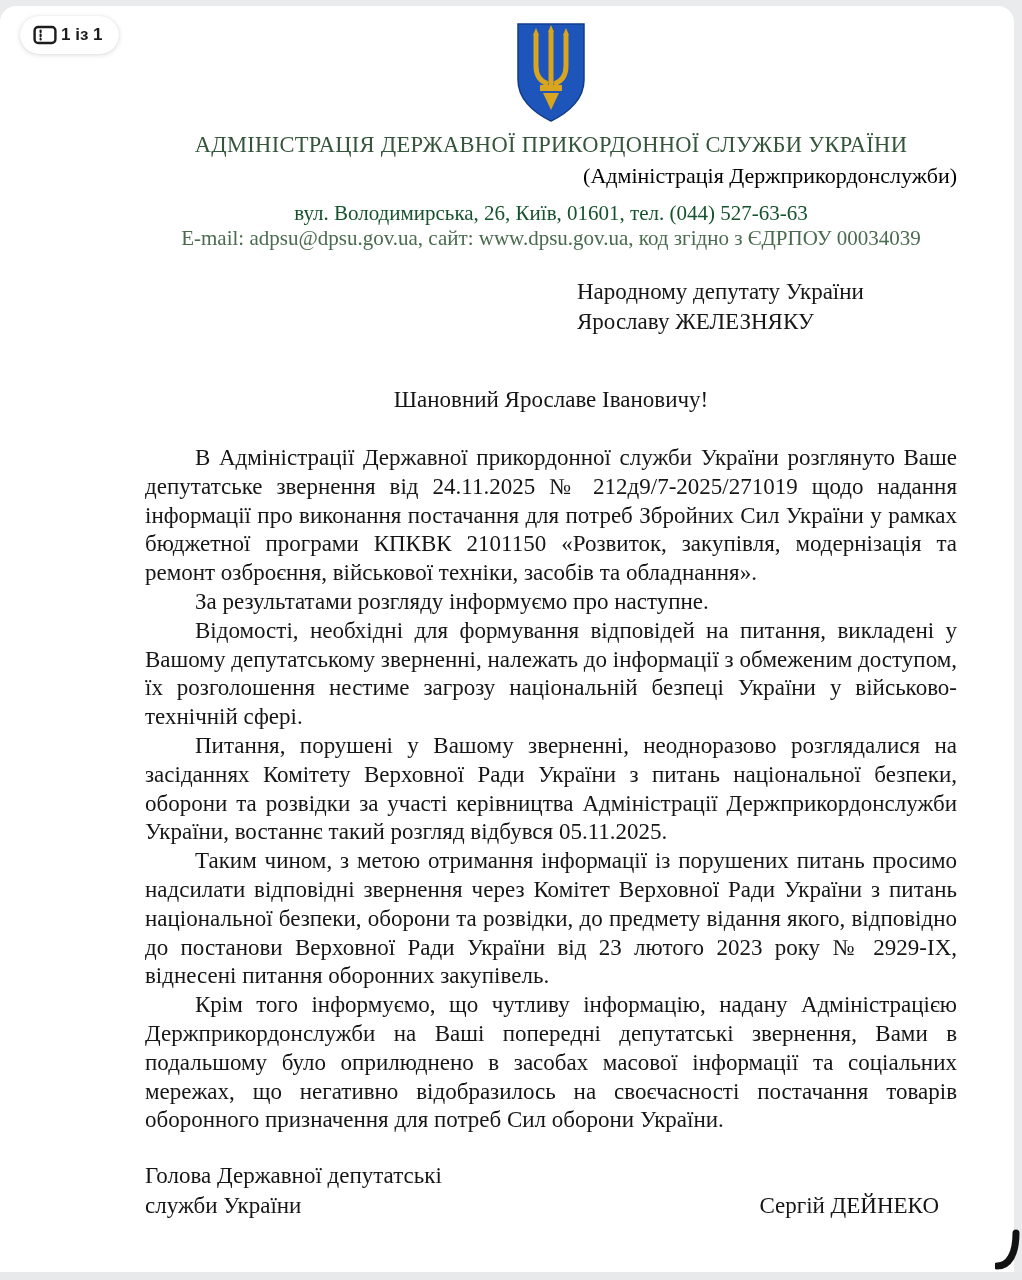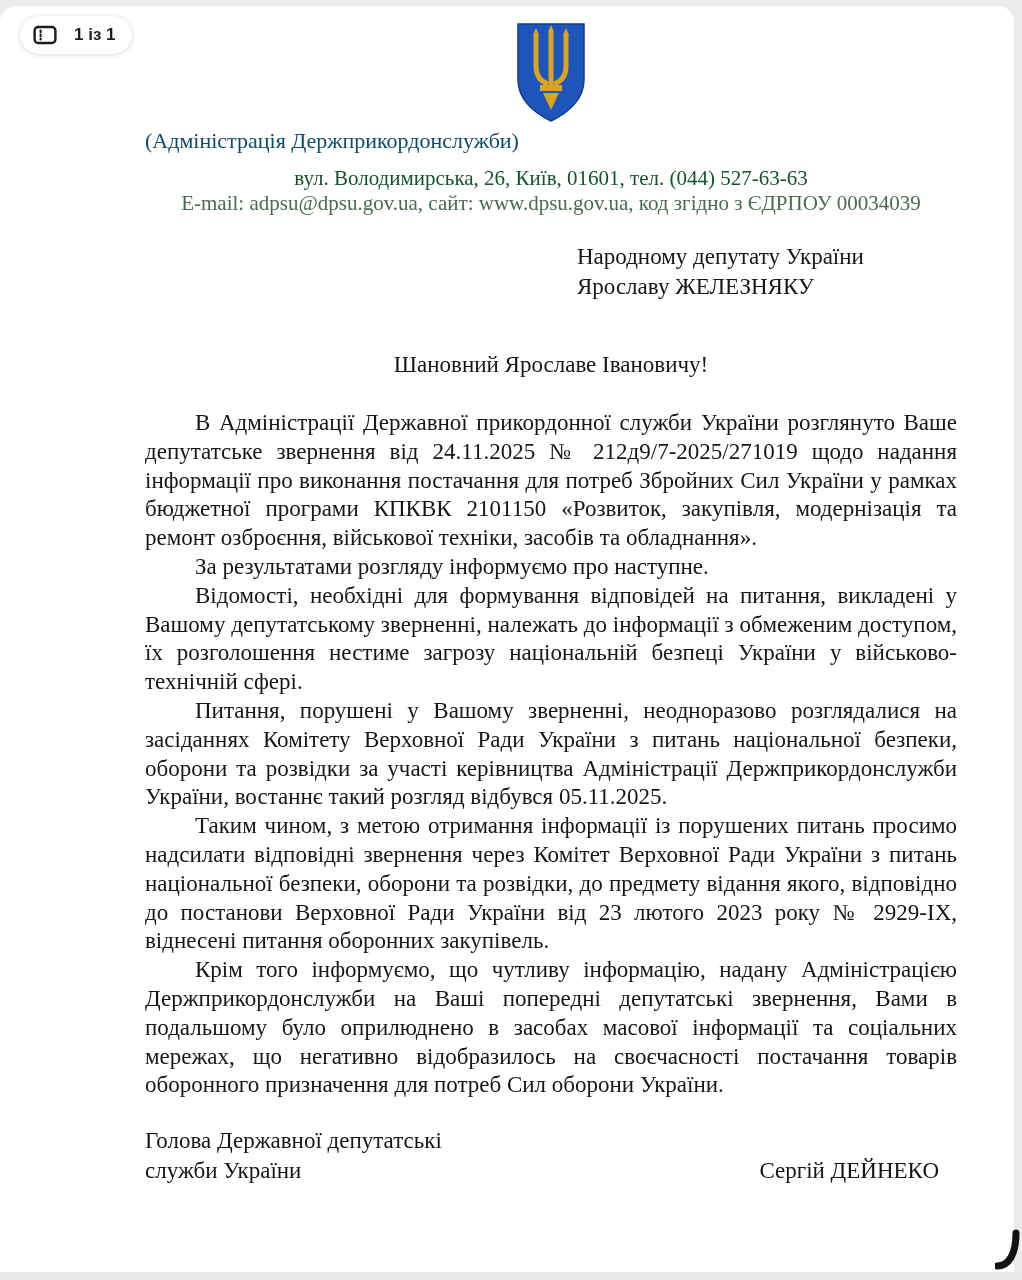--- a/index.html
+++ b/index.html
@@ -15,41 +15,41 @@
   .letter{
     position:relative;height:100%;
     padding:0 57px 0 145px;box-sizing:border-box;
     color:#161616;font-size:23px;
   }
   
   .pill{
     position:absolute;top:16px;left:20px;z-index:5;
     background:#ffffff;border-radius:24px;
     box-shadow:0 1px 5px rgba(0,0,0,.14), 0 0 1px rgba(0,0,0,.12);
-    display:flex;align-items:center;gap:17px;
+    display:flex;align-items:center;gap:4px;
     padding:9px 16px 9px 13px;
     font-family:"Liberation Sans","DejaVu Sans",sans-serif;
     font-weight:700;font-size:17px;color:#1c1c1e;
   }
   .pill svg{display:block;}
   .bottom-strip{
     position:absolute;left:0;right:0;bottom:0;height:8px;
     background:#e7e9eb;z-index:4;
   }
   .scribble{position:absolute;right:1px;bottom:10px;z-index:6;}
   
   .emblem{width:74px;height:102px;margin:16px auto 0;}
   .org-title{
     margin-top:6px;text-align:center;
     font-size:22.5px;line-height:29px;color:#34553a;letter-spacing:.3px;
     white-space:nowrap;
   }
   .org-subtitle{
-    margin-top:4px;text-align:left;
-    font-size:22px;color:#0c4a6e;font-family:Liberation Serif, serif;
+    margin-top:4px;text-align:right;
+    font-size:22px;color:#000000;font-family:Liberation Serif, serif;
   }
   .org-address{
     margin-top:12px;text-align:center;
     font-size:21px;line-height:25px;color:#14532d;
   }
   .org-contacts{
     text-align:center;font-size:21px;line-height:25px;color:#4a6b4f;
   }
   
   .recipient{margin:26px 0 8px 432px;line-height:30px;}
@@ -84,20 +84,21 @@
           <g fill="#d9a41e">
             <path d="M19 13 l3 -7 3 7 z"></path>
             <path d="M49 13 l3 -7 3 7 z"></path>
             <path d="M34 10 l3 -7 3 7 z"></path>
             <rect x="26" y="63" width="22" height="6"></rect>
             <path d="M37 88 L29 71 H45 Z"></path>
           </g>
         </svg>
       </div>
 
+      <div class="org-title">АДМІНІСТРАЦІЯ ДЕРЖАВНОЇ ПРИКОРДОННОЇ СЛУЖБИ УКРАЇНИ</div>
       <div class="org-subtitle">(Адміністрація Держприкордонслужби)</div>
       <div class="org-address">вул. Володимирська, 26, Київ, 01601, тел. (044) 527-63-63</div>
       <div class="org-contacts">E-mail: adpsu@dpsu.gov.ua, сайт: www.dpsu.gov.ua, код згідно з ЄДРПОУ 00034039</div>
 
       <div class="recipient">
         <div>Народному депутату України</div>
         <div>Ярославу ЖЕЛЕЗНЯКУ</div>
       </div>
 
       <div class="salutation">Шановний Ярославе Івановичу!</div>

